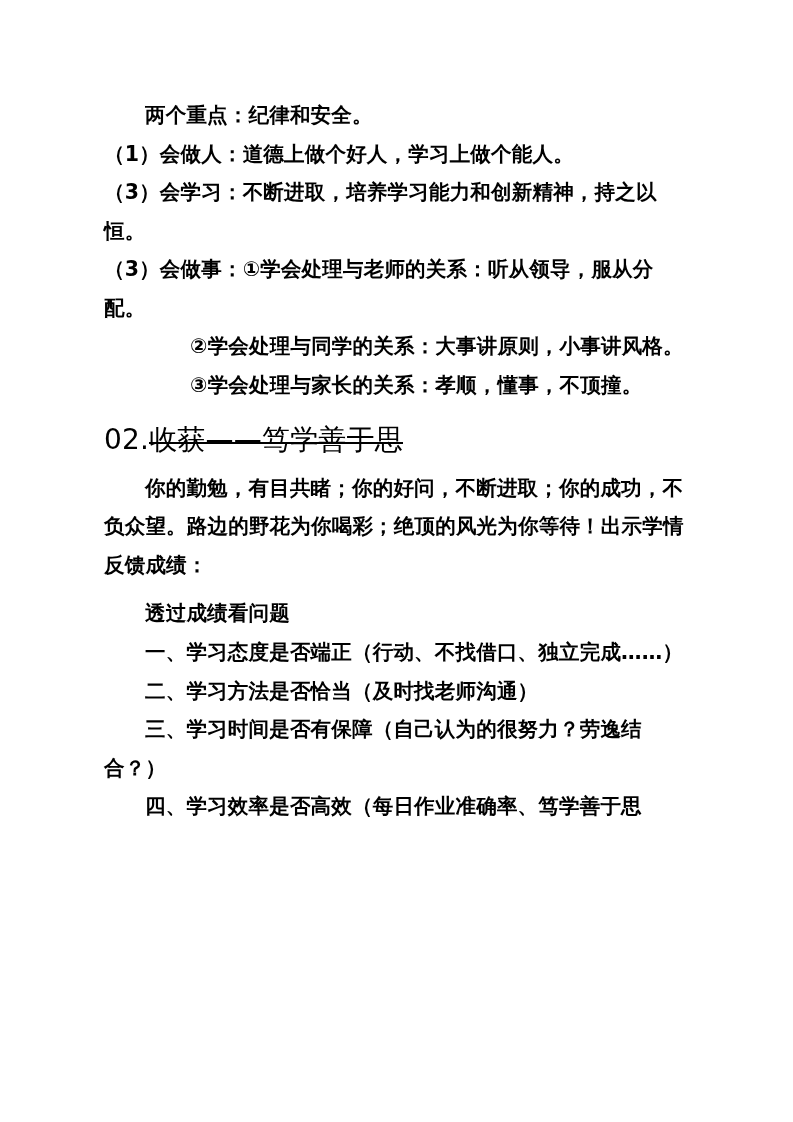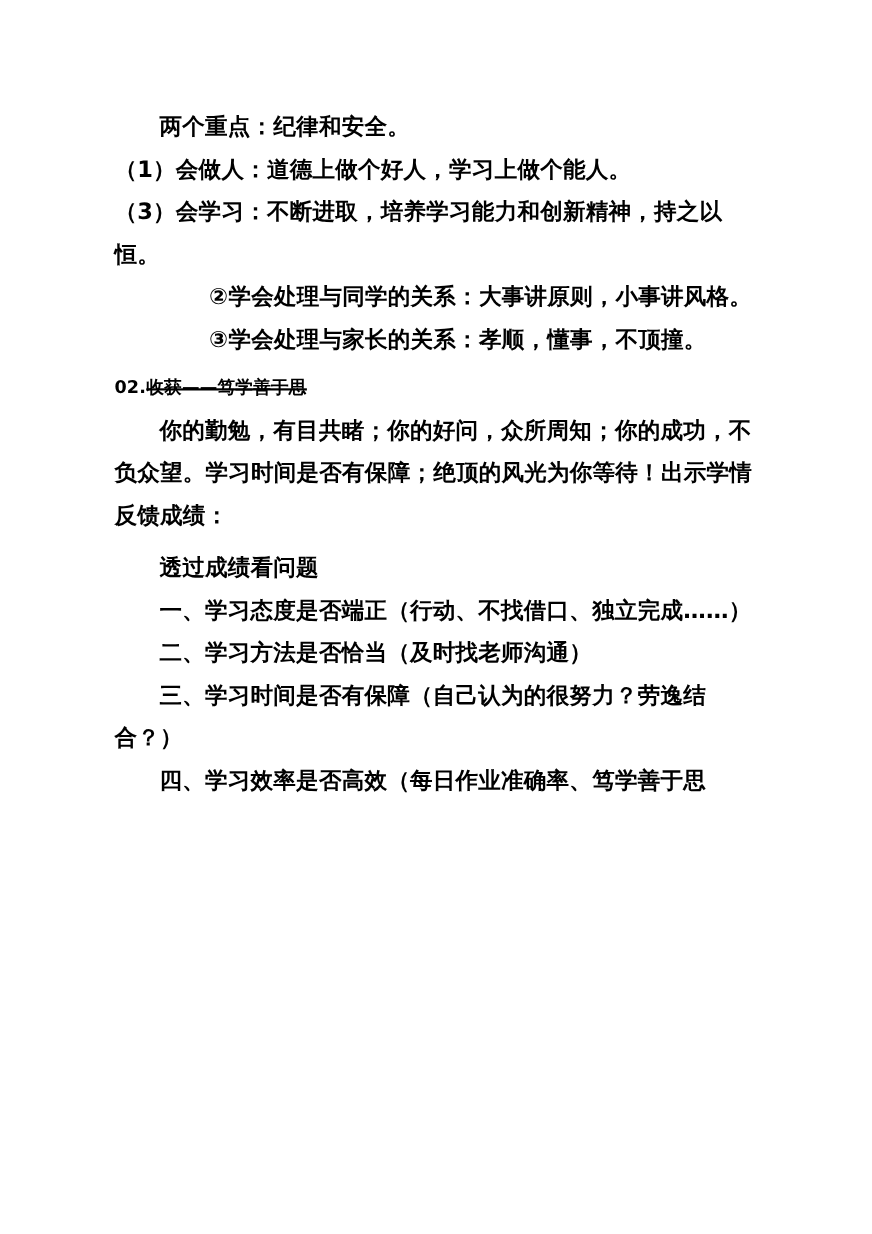--- a/index.html
+++ b/index.html
@@ -35,22 +35,22 @@
     text-indent: 2em;
   }
   .indent-0 {
     text-indent: 0;
   }
   .hang-indent {
     padding-left: 0;
     text-indent: 4.2em;
   }
   .heading-num {
-    font-size: 16px;
-    font-weight: 700;
+    font-size: 28px;
+    font-weight: 400;
     margin-top: 6px;
     position: relative;
     display: inline-block;
   }
   .heading-row {
     margin-top: 4px;
     margin-bottom: 2px;
   }
   .strike-text {
     position: relative;
@@ -69,28 +69,29 @@
 </style>
 </head>
 <body>
 
 <div class="page">
   <div class="doc-body">
 
     <p class="indent-1">两个重点：纪律和安全。</p>
     <p class="indent-0">（1）会做人：道德上做个好人，学习上做个能人。</p>
     <p class="indent-0">（3）会学习：不断进取，培养学习能力和创新精神，持之以恒。</p>
+    <p class="indent-0">（3）会做事：①学会处理与老师的关系：听从领导，服从分配。</p>
     <p class="hang-indent">②学会处理与同学的关系：大事讲原则，小事讲风格。</p>
     <p class="hang-indent">③学会处理与家长的关系：孝顺，懂事，不顶撞。</p>
 
     <div class="heading-row">
       <span class="heading-num">02.</span><span class="heading-num strike-text">收获——笃学善于思</span>
     </div>
 
-    <p class="indent-1">你的勤勉，有目共睹；你的好问，众所周知；你的成功，不负众望。学习时间是否有保障；绝顶的风光为你等待！出示学情反馈成绩：</p>
+    <p class="indent-1">你的勤勉，有目共睹；你的好问，不断进取；你的成功，不负众望。路边的野花为你喝彩；绝顶的风光为你等待！出示学情反馈成绩：</p>
     <div class="gap-small"></div>
     <p class="indent-1">透过成绩看问题</p>
     <p class="indent-1">一、学习态度是否端正（行动、不找借口、独立完成……）</p>
     <p class="indent-1">二、学习方法是否恰当（及时找老师沟通）</p>
     <p class="indent-1">三、学习时间是否有保障（自己认为的很努力？劳逸结合？）</p>
     <p class="indent-1">四、学习效率是否高效（每日作业准确率、笃学善于思</p>
 
   </div>
 </div>
 

